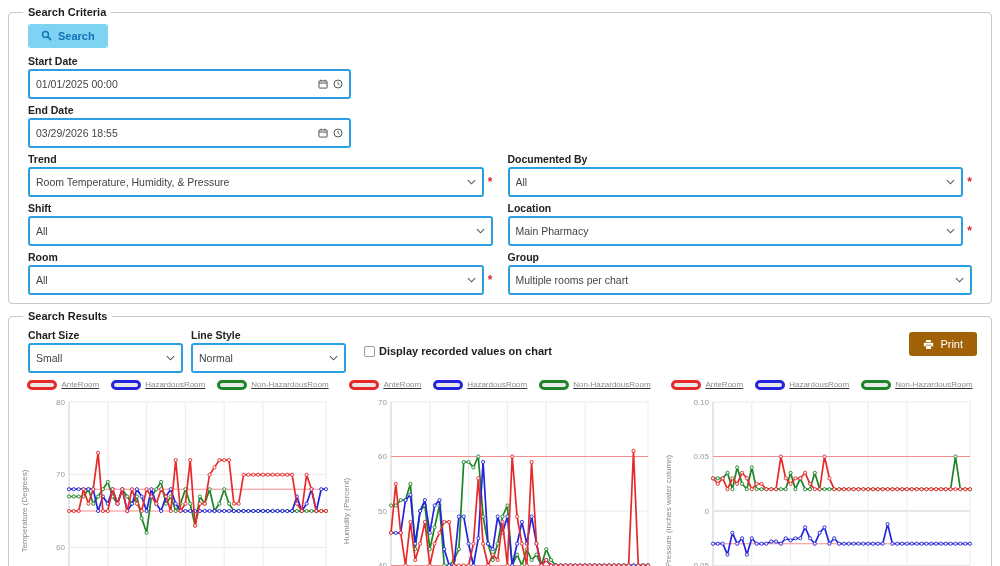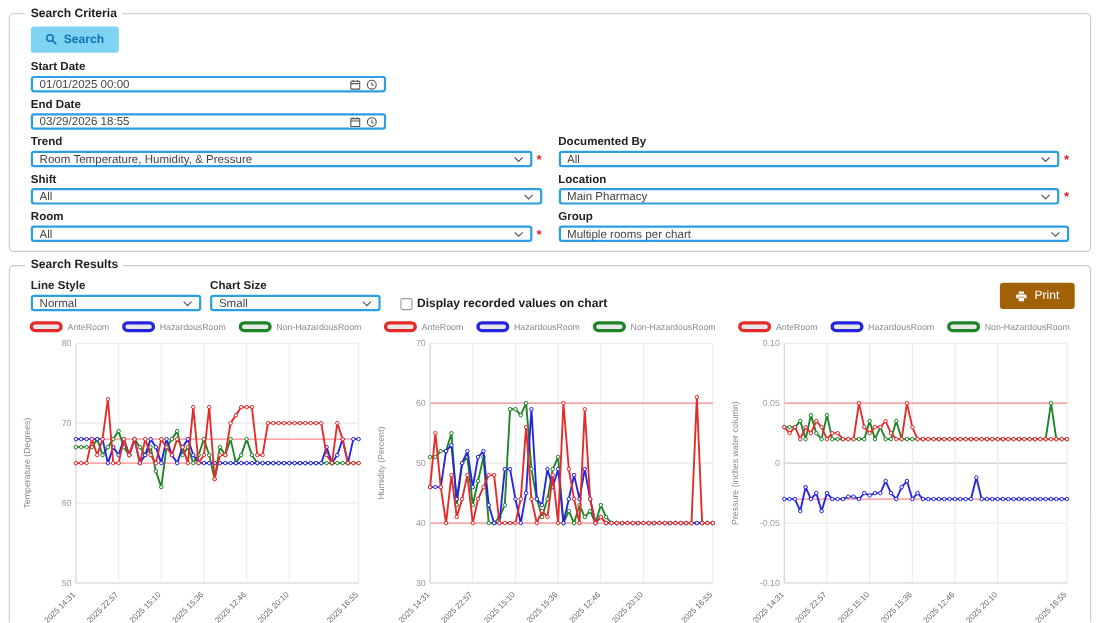--- a/index.html
+++ b/index.html
@@ -23,21 +23,21 @@
     background:#7ed3f2; color:#1372b8;
     border:none; border-radius:3px;
     font-family:"Liberation Sans", sans-serif;
     font-size:11px; font-weight:bold;
     padding:6px 13px; margin:4px 0 2px 9px; cursor:pointer;
   }
   .form-inner { padding-left:9px; padding-right:9px; }
   .field-label { font-size:10.5px; font-weight:bold; color:#222; margin:5px 0 2px 0; }
   .input, .select {
     border:2px solid #2b9fe2; border-radius:3px; background:#fff;
-    height:15px; font-size:10.5px; color:#444;
+    height:30px; font-size:10.5px; color:#444;
     display:flex; align-items:center; padding:0 6px; gap:5px;
   }
   .input .val, .select .val { flex:1; white-space:nowrap; overflow:hidden; }
   .date-input { width:323px; }
   .icon { display:inline-flex; align-items:center; }
   .row3 { display:grid; grid-template-columns:1fr 1fr; column-gap:15px; }
   .selrow { display:flex; align-items:center; gap:4px; }
   .selrow .select { flex:1; }
   .star { color:#d9232d; font-weight:bold; font-size:12px; line-height:10px; }
   .results-controls { display:flex; align-items:flex-start; padding-left:9px; padding-right:4px; }
@@ -51,22 +51,22 @@
   .btn-print {
     margin-left:auto; margin-top:8px;
     display:inline-flex; align-items:center; gap:6px;
     background:#a16207; color:#fff; border:none; border-radius:3px;
     font-family:"Liberation Sans", sans-serif;
     font-size:11px; padding:6px 14px; cursor:pointer;
   }
   .charts { display:flex; gap:4px; margin-top:4px; }
   .chart { width:318px; }
   .chart .legend {
-    display:flex; justify-content:center; align-items:flex-end; gap:12px;
-    height:15px; margin-bottom:0;
+    display:flex; justify-content:center; align-items:center; gap:12px;
+    height:15px; margin-bottom:0;text-decoration:underline;
   }
   .legend-item { display:flex; align-items:center; gap:4px; cursor:pointer; }
   .swatch { width:30px; height:10px; background:#e9e9e9; border:3px solid #000; border-radius:6px; }
   .legend-label { font-size:8px; color:#8a8a8a; }
   .plot svg { display:block; }
   .ytick  { font-size:8px; fill:#999; font-family:"Liberation Sans", sans-serif; }
   .xtick  { font-size:7.3px; fill:#666; font-family:"Liberation Sans", sans-serif; }
   .ytitle { font-size:8px; fill:#8a8a8a; font-family:"Liberation Sans", sans-serif; }
 </style>
 </head>
@@ -208,34 +208,34 @@
       </div>
     </div>
   </div>
 </fieldset>
 
 <fieldset class="panel">
   <legend>Search Results</legend>
 
   <div class="results-controls">
     <div class="ctrl">
-      <div class="field-label">Line Style</div>
+      <div class="field-label">Chart Size</div>
       <div class="select">
-        <span class="val">Normal</span>
+        <span class="val">Small</span>
         <span class="icon">
             <svg viewBox="0 0 10 6" width="9" height="6">
               <path d="M1 1l4 4 4-4" fill="none" stroke="#555" stroke-width="1.2"></path>
             </svg>
           </span>
       </div>
     </div>
     <div class="ctrl">
-      <div class="field-label">Chart Size</div>
+      <div class="field-label">Line Style</div>
       <div class="select">
-        <span class="val">Small</span>
+        <span class="val">Normal</span>
         <span class="icon">
             <svg viewBox="0 0 10 6" width="9" height="6">
               <path d="M1 1l4 4 4-4" fill="none" stroke="#555" stroke-width="1.2"></path>
             </svg>
           </span>
       </div>
     </div>
     <div class="cbwrap">
       <span class="cb" id="cb-box"></span>
       <span class="cblabel">Display recorded values on chart</span>

